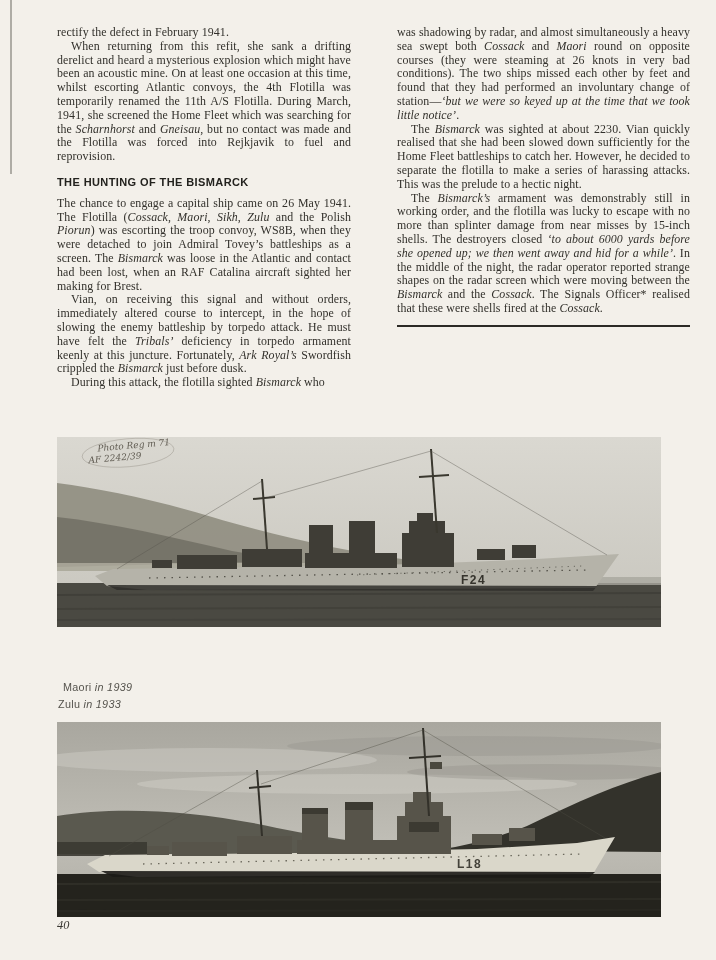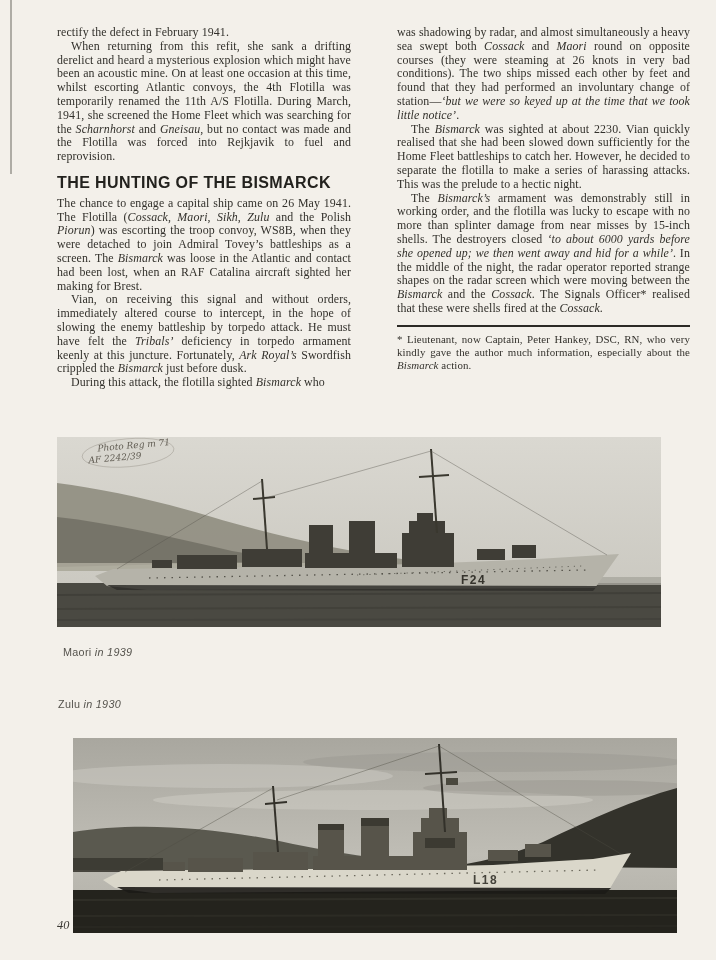--- a/index.html
+++ b/index.html
@@ -7,33 +7,33 @@
        font-family:"Liberation Serif",serif;}
   .page{position:absolute;inset:0;border-radius:19px;}
   .spine-mark{position:absolute;left:10px;top:0;width:2px;height:174px;background:#6a675f;opacity:.5;}
   .col{position:absolute;top:26px;font-size:11.9px;line-height:13.8px;color:#32302b;
        text-align:justify;letter-spacing:.1px;}
   .col-left{left:57px;width:294px;}
   .col-right{left:368px;width:293px;margin-left:29px;}
   .col p{margin:0;}
   .col p.indent{text-indent:14px;}
   .col em{font-style:italic;}
-  h2{font-family:"Liberation Sans",sans-serif;font-weight:700;font-size:16px;
+  h2{font-family:"Liberation Sans",sans-serif;font-weight:700;font-size:11px;
      letter-spacing:.4px;margin:12px 0 7px 0;color:#23221e;text-align:left;}
   .footnote{margin-top:9px;}
   .footnote-rule{border-top:2px solid #2b2a25;margin-bottom:6px;}
   .footnote-text{font-size:10.9px;line-height:13.2px;}
   .photo{position:absolute;left:57px;width:604px;overflow:hidden;background:#c9c7bf;}
   #photo1{top:437px;height:190px;}
   #photo2{top:722px;height:195px;}
   .photo svg{display:block;width:100%;height:100%;}
   .caption{position:absolute;font-family:"Liberation Sans",sans-serif;font-size:10.8px;
            color:#55534d;letter-spacing:.3px;}
   .caption em{font-style:italic;}
-  #caption1{left:63px;top:646px;}
+  #caption1{left:63px;top:681px;}
   #caption2{left:58px;top:698px;}
   .page-number{position:absolute;left:57px;top:918px;font-size:12.3px;color:#3a3833;font-style:italic;}
   .hand{font-style:italic;}
 </style>
 </head>
 <body>
 
 <div class="page">
 
   <div class="spine-mark"></div>
@@ -52,21 +52,20 @@
   </div>
 
   <div class="col col-right">
     <div>
         <p><span>was shadowing by radar, and almost simultaneously a heavy sea swept both </span><em>Cossack</em><span> and </span><em>Maori</em><span> round on opposite courses (they were steaming at 26 knots in very bad conditions). The two ships missed each other by feet and found that they had performed an involuntary change of station—</span><em>‘but we were so keyed up at the time that we took little notice’</em><span>.</span></p>
         <p class="indent"><span>The </span><em>Bismarck</em><span> was sighted at about 2230. Vian quickly realised that she had been slowed down sufficiently for the Home Fleet battleships to catch her. However, he decided to separate the flotilla to make a series of harassing attacks. This was the prelude to a hectic night.</span></p>
         <p class="indent"><span>The </span><em>Bismarck’s</em><span> armament was demonstrably still in working order, and the flotilla was lucky to escape with no more than splinter damage from near misses by 15-inch shells. The destroyers closed </span><em>‘to about 6000 yards before she opened up; we then went away and hid for a while’</em><span>. In the middle of the night, the radar operator reported strange shapes on the radar screen which were moving between the </span><em>Bismarck</em><span> and the </span><em>Cossack</em><span>. The Signals Officer* realised that these were shells fired at the </span><em>Cossack</em><span>.</span></p>
       </div>
     <div class="footnote">
       <div class="footnote-rule"></div>
-      <p class="footnote-text"><span>* Lieutenant, now Captain, Peter Hankey, DSC, RN, who very kindly gave the author much information, especially about the </span><em>Bismarck</em><span> action.</span></p>
     </div>
   </div>
 
   <figure class="photo" id="photo1" style="margin:0">
     <svg viewBox="0 0 604 190" preserveAspectRatio="none">
       <defs>
         <linearGradient id="sky1" x1="0" y1="0" x2="0" y2="1">
           <stop offset="0" stop-color="#dad8d1"></stop>
           <stop offset="1" stop-color="#c7c5bd"></stop>
         </linearGradient>
@@ -116,23 +115,23 @@
 
       <g transform="translate(22,6) rotate(-5)">
         <ellipse cx="48" cy="14" rx="46" ry="14" fill="none" stroke="#6b665c" stroke-width="0.8" opacity="0.35"></ellipse>
         <text class="hand" x="18" y="10" font-family="DejaVu Serif, serif" font-style="italic" font-size="9" fill="#4b463c" opacity="0.85">Photo Reg m 71</text>
         <text class="hand" x="8" y="21" font-family="DejaVu Serif, serif" font-style="italic" font-size="9" fill="#4b463c" opacity="0.85">AF 2242/39</text>
       </g>
     </svg>
   </figure>
 
   <div class="caption" id="caption1"><span>Maori </span><em>in 1939</em></div>
-  <div class="caption" id="caption2"><span>Zulu </span><em>in 1930</em></div>
+  <div class="caption" id="caption2"><span>Zulu </span><em>in 1933</em></div>
 
-  <figure class="photo" id="photo2" style="margin:16px">
+  <figure class="photo" id="photo2" style="margin:0">
     <svg viewBox="0 0 604 195" preserveAspectRatio="none">
       <defs>
         <linearGradient id="sky2" x1="0" y1="0" x2="0" y2="1">
           <stop offset="0" stop-color="#a9a79f"></stop>
           <stop offset="0.6" stop-color="#bfbdb5"></stop>
           <stop offset="1" stop-color="#b0aea6"></stop>
         </linearGradient>
       </defs>
       <rect x="0" y="0" width="604" height="195" fill="url(#sky2)"></rect>
       <g>

